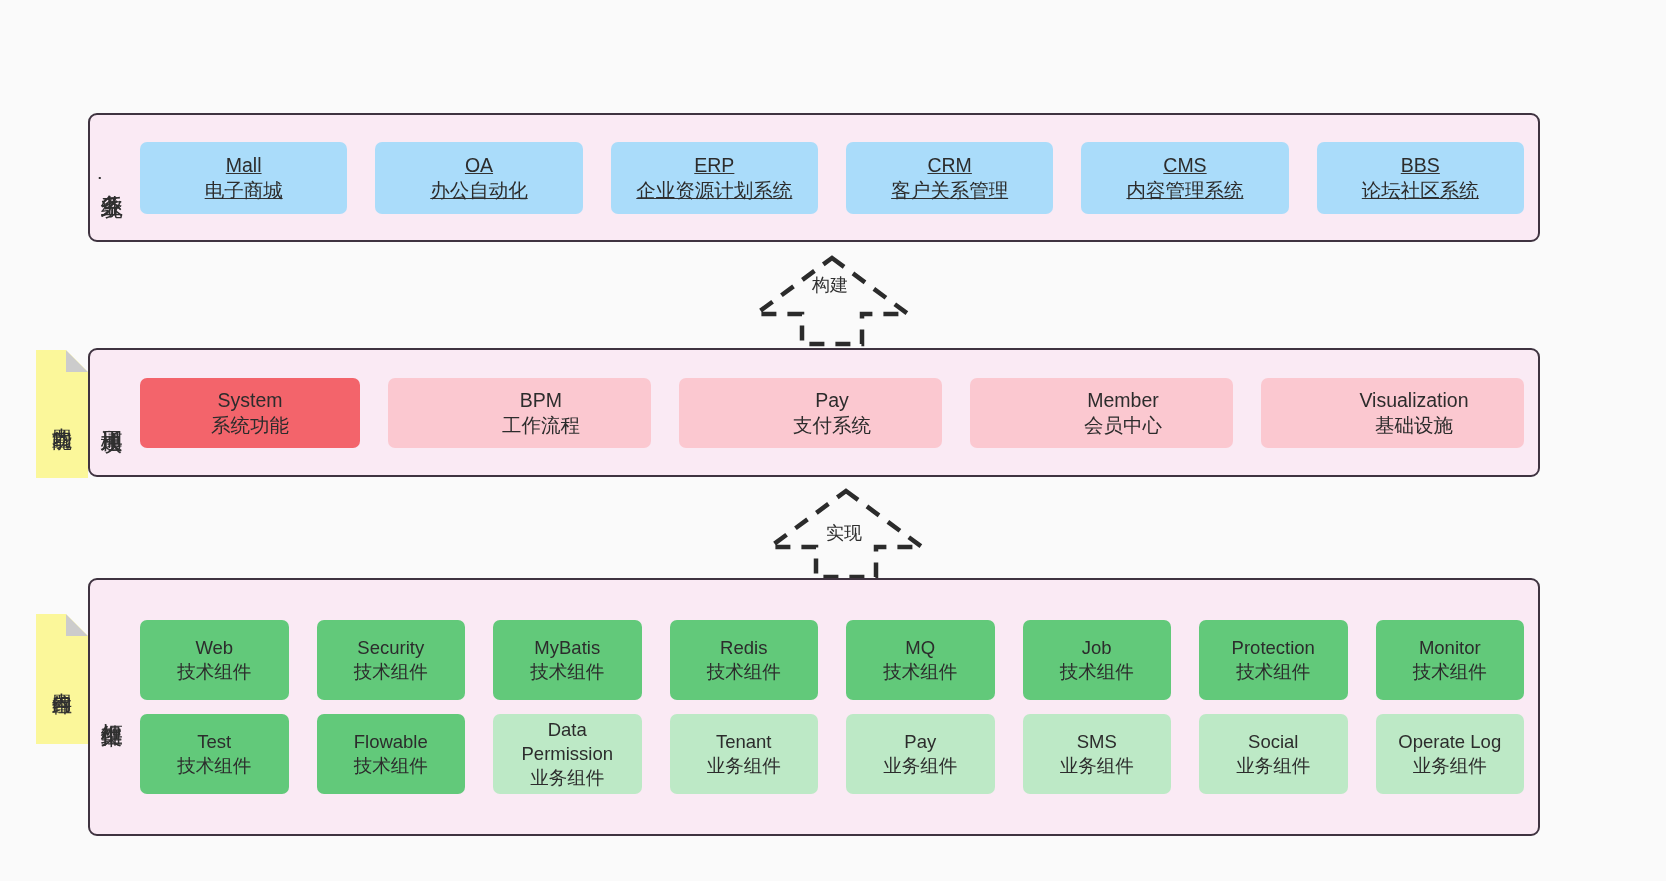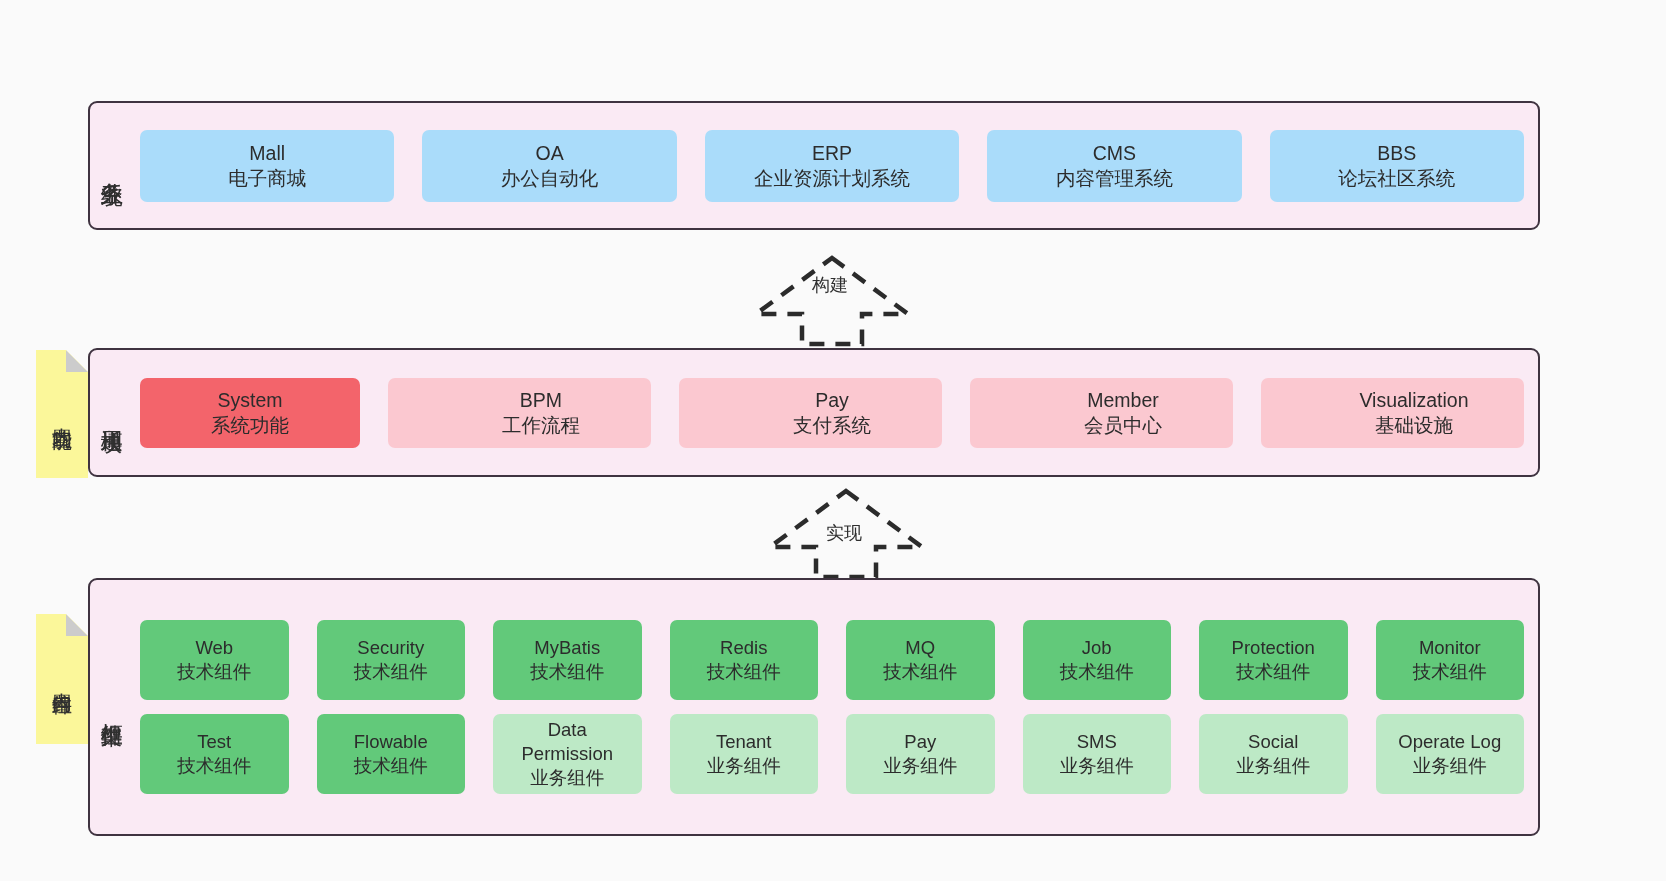--- a/index.html
+++ b/index.html
@@ -75,21 +75,21 @@
   .card .t-en { font-size: 19.5px; }
   .card .t-cn { font-size: 19.5px; }
 
   .c-blue      { background: #aadcfa; }
   .c-red       { background: #f3646b; }
   .c-pink      { background: #fbc8d0; padding-left: 45px; }
   .c-green     { background: #62c97a; }
   .c-lgreen    { background: #bde9c6; }
 
   
-  #layer-business { left: 88px;  top: 101px;  width: 1452px; height: 129px; }
+  #layer-business { left: 88px;  top: 113px;  width: 1452px; height: 129px; text-decoration: underline; }
   #layer-business .row { height: 72px; }
 
   
   #layer-modules  { left: 88px;  top: 348px;  width: 1452px; height: 129px; }
   #layer-modules .row { height: 70px; }
 
   
   #layer-framework { left: 88px; top: 578px;  width: 1452px; height: 258px; }
   #layer-framework .layer-body { gap: 14px; padding: 12px 14px 12px 6px; }
   #layer-framework .row { height: 80px; }
@@ -157,20 +157,24 @@
       </div>
       <div class="card c-blue">
         <span class="t-en">OA</span>
         <span class="t-cn">办公自动化</span>
       </div>
       <div class="card c-blue">
         <span class="t-en">ERP</span>
         <span class="t-cn">企业资源计划系统</span>
       </div>
       <div class="card c-blue">
+        <span class="t-en">CRM</span>
+        <span class="t-cn">客户关系管理</span>
+      </div>
+      <div class="card c-blue">
         <span class="t-en">CMS</span>
         <span class="t-cn">内容管理系统</span>
       </div>
       <div class="card c-blue">
         <span class="t-en">BBS</span>
         <span class="t-cn">论坛社区系统</span>
       </div>
     </div>
   </div>
 </div>

